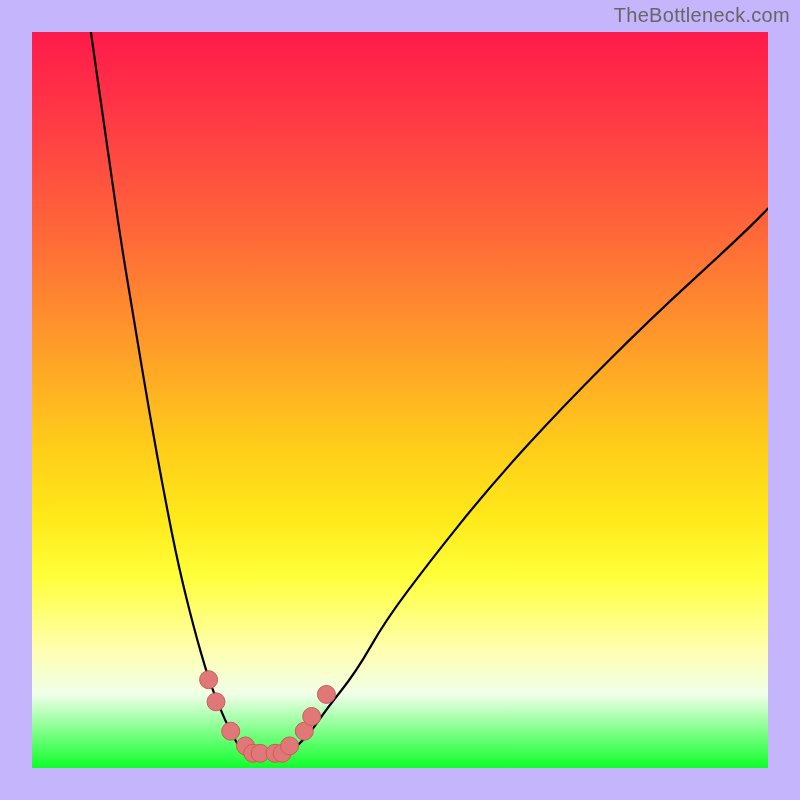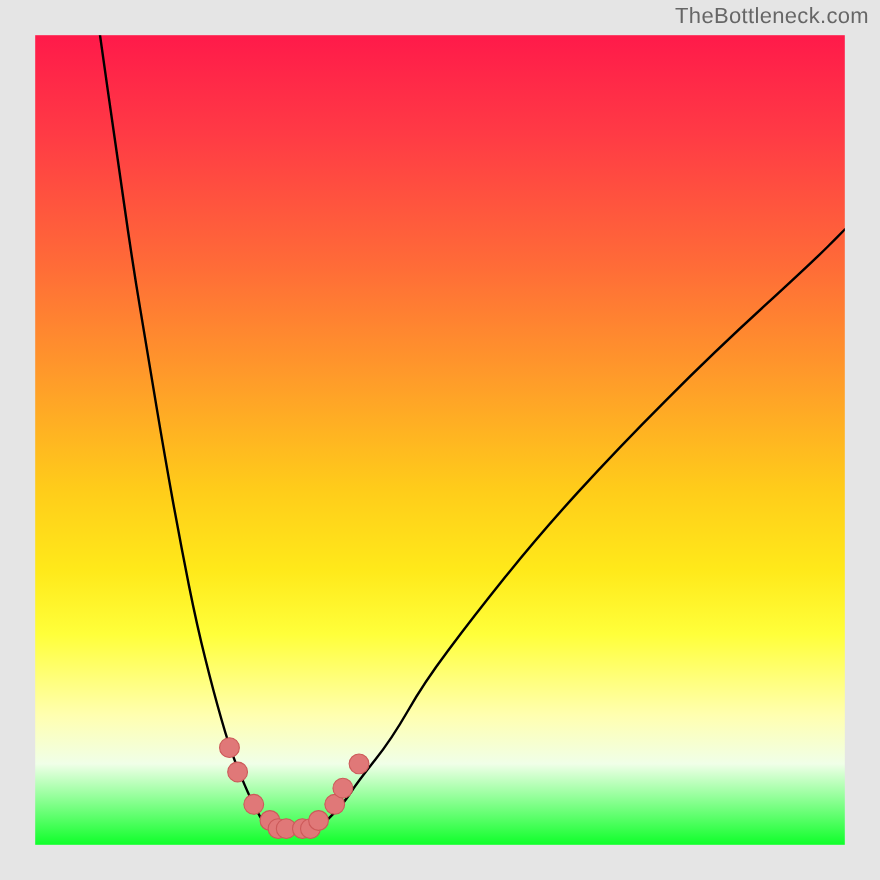--- a/index.html
+++ b/index.html
@@ -8,21 +8,21 @@
     width: 800px;
     height: 800px;
     background: #000;
     overflow: hidden;
     font-family: Arial, Helvetica, sans-serif;
   }
   .frame {
     position: relative;
     width: 800px;
     height: 800px;
-    background: #e5e5e5;
+    background: #c4b5fd;
   }
   .watermark {
     position: absolute;
     top: 4px;
     right: 10px;
     color: #666;
     font-size: 20px;
     font-weight: 500;
     letter-spacing: 0.3px;
     z-index: 10;

